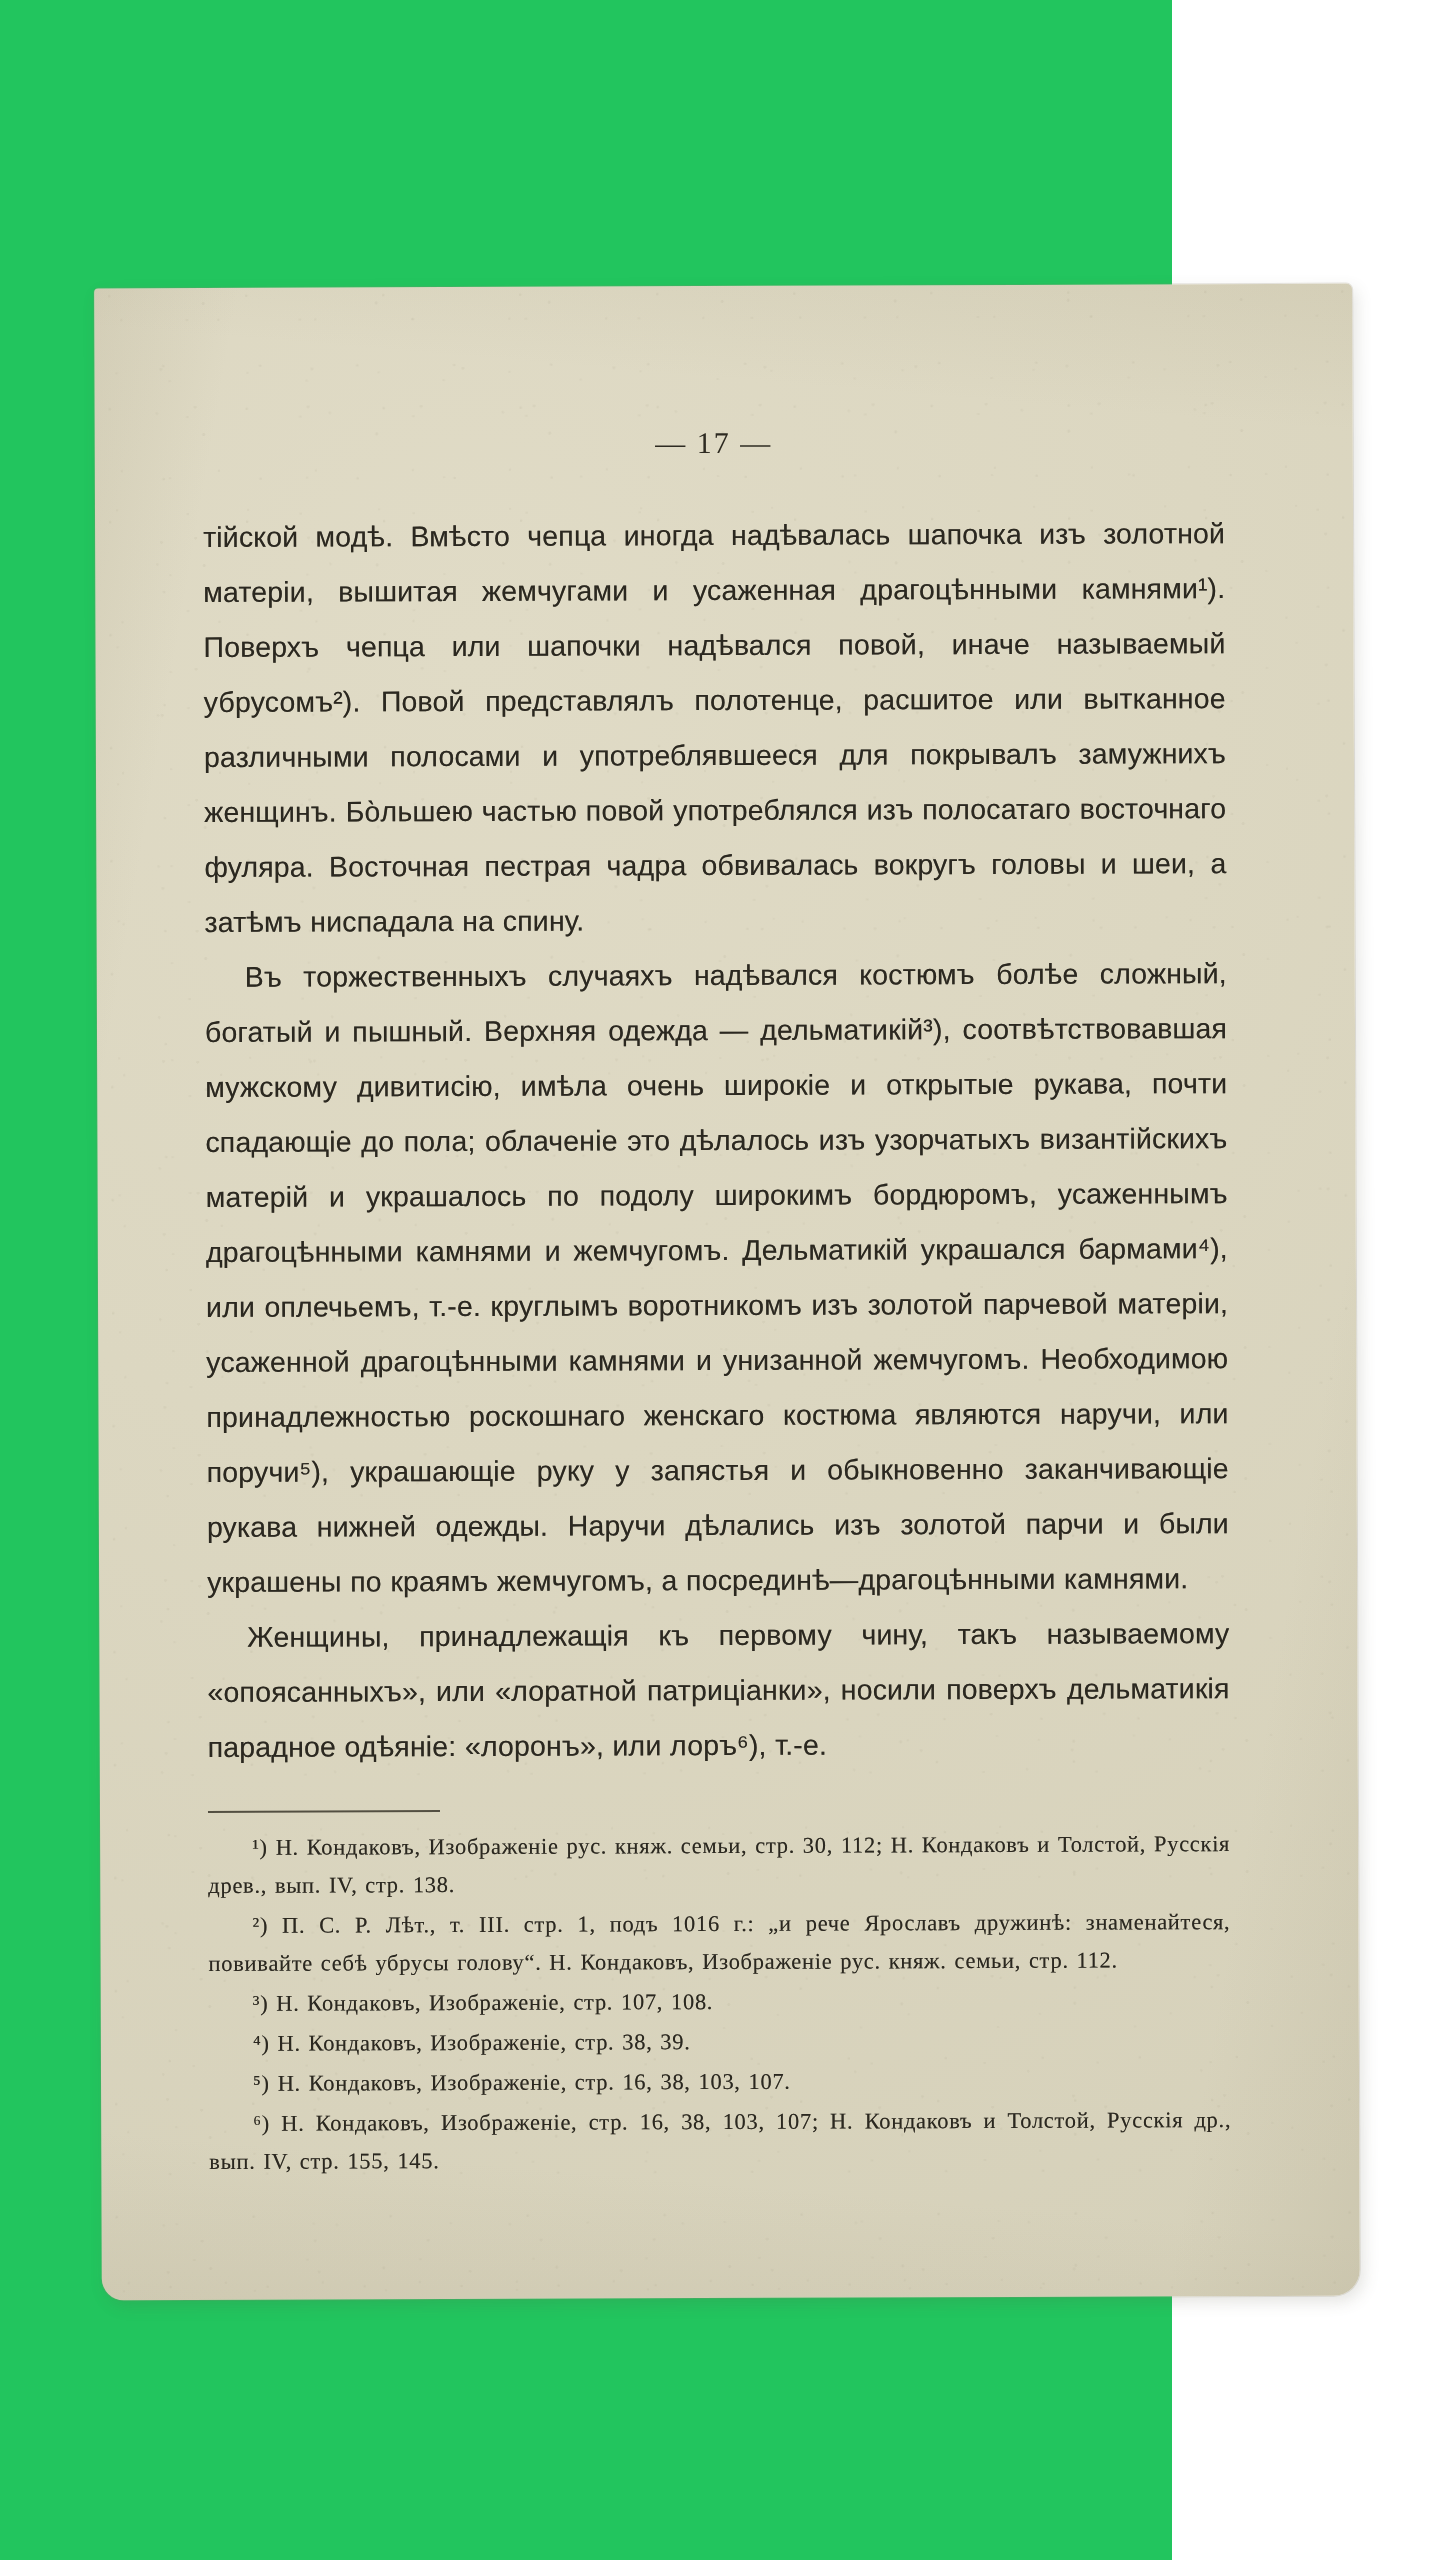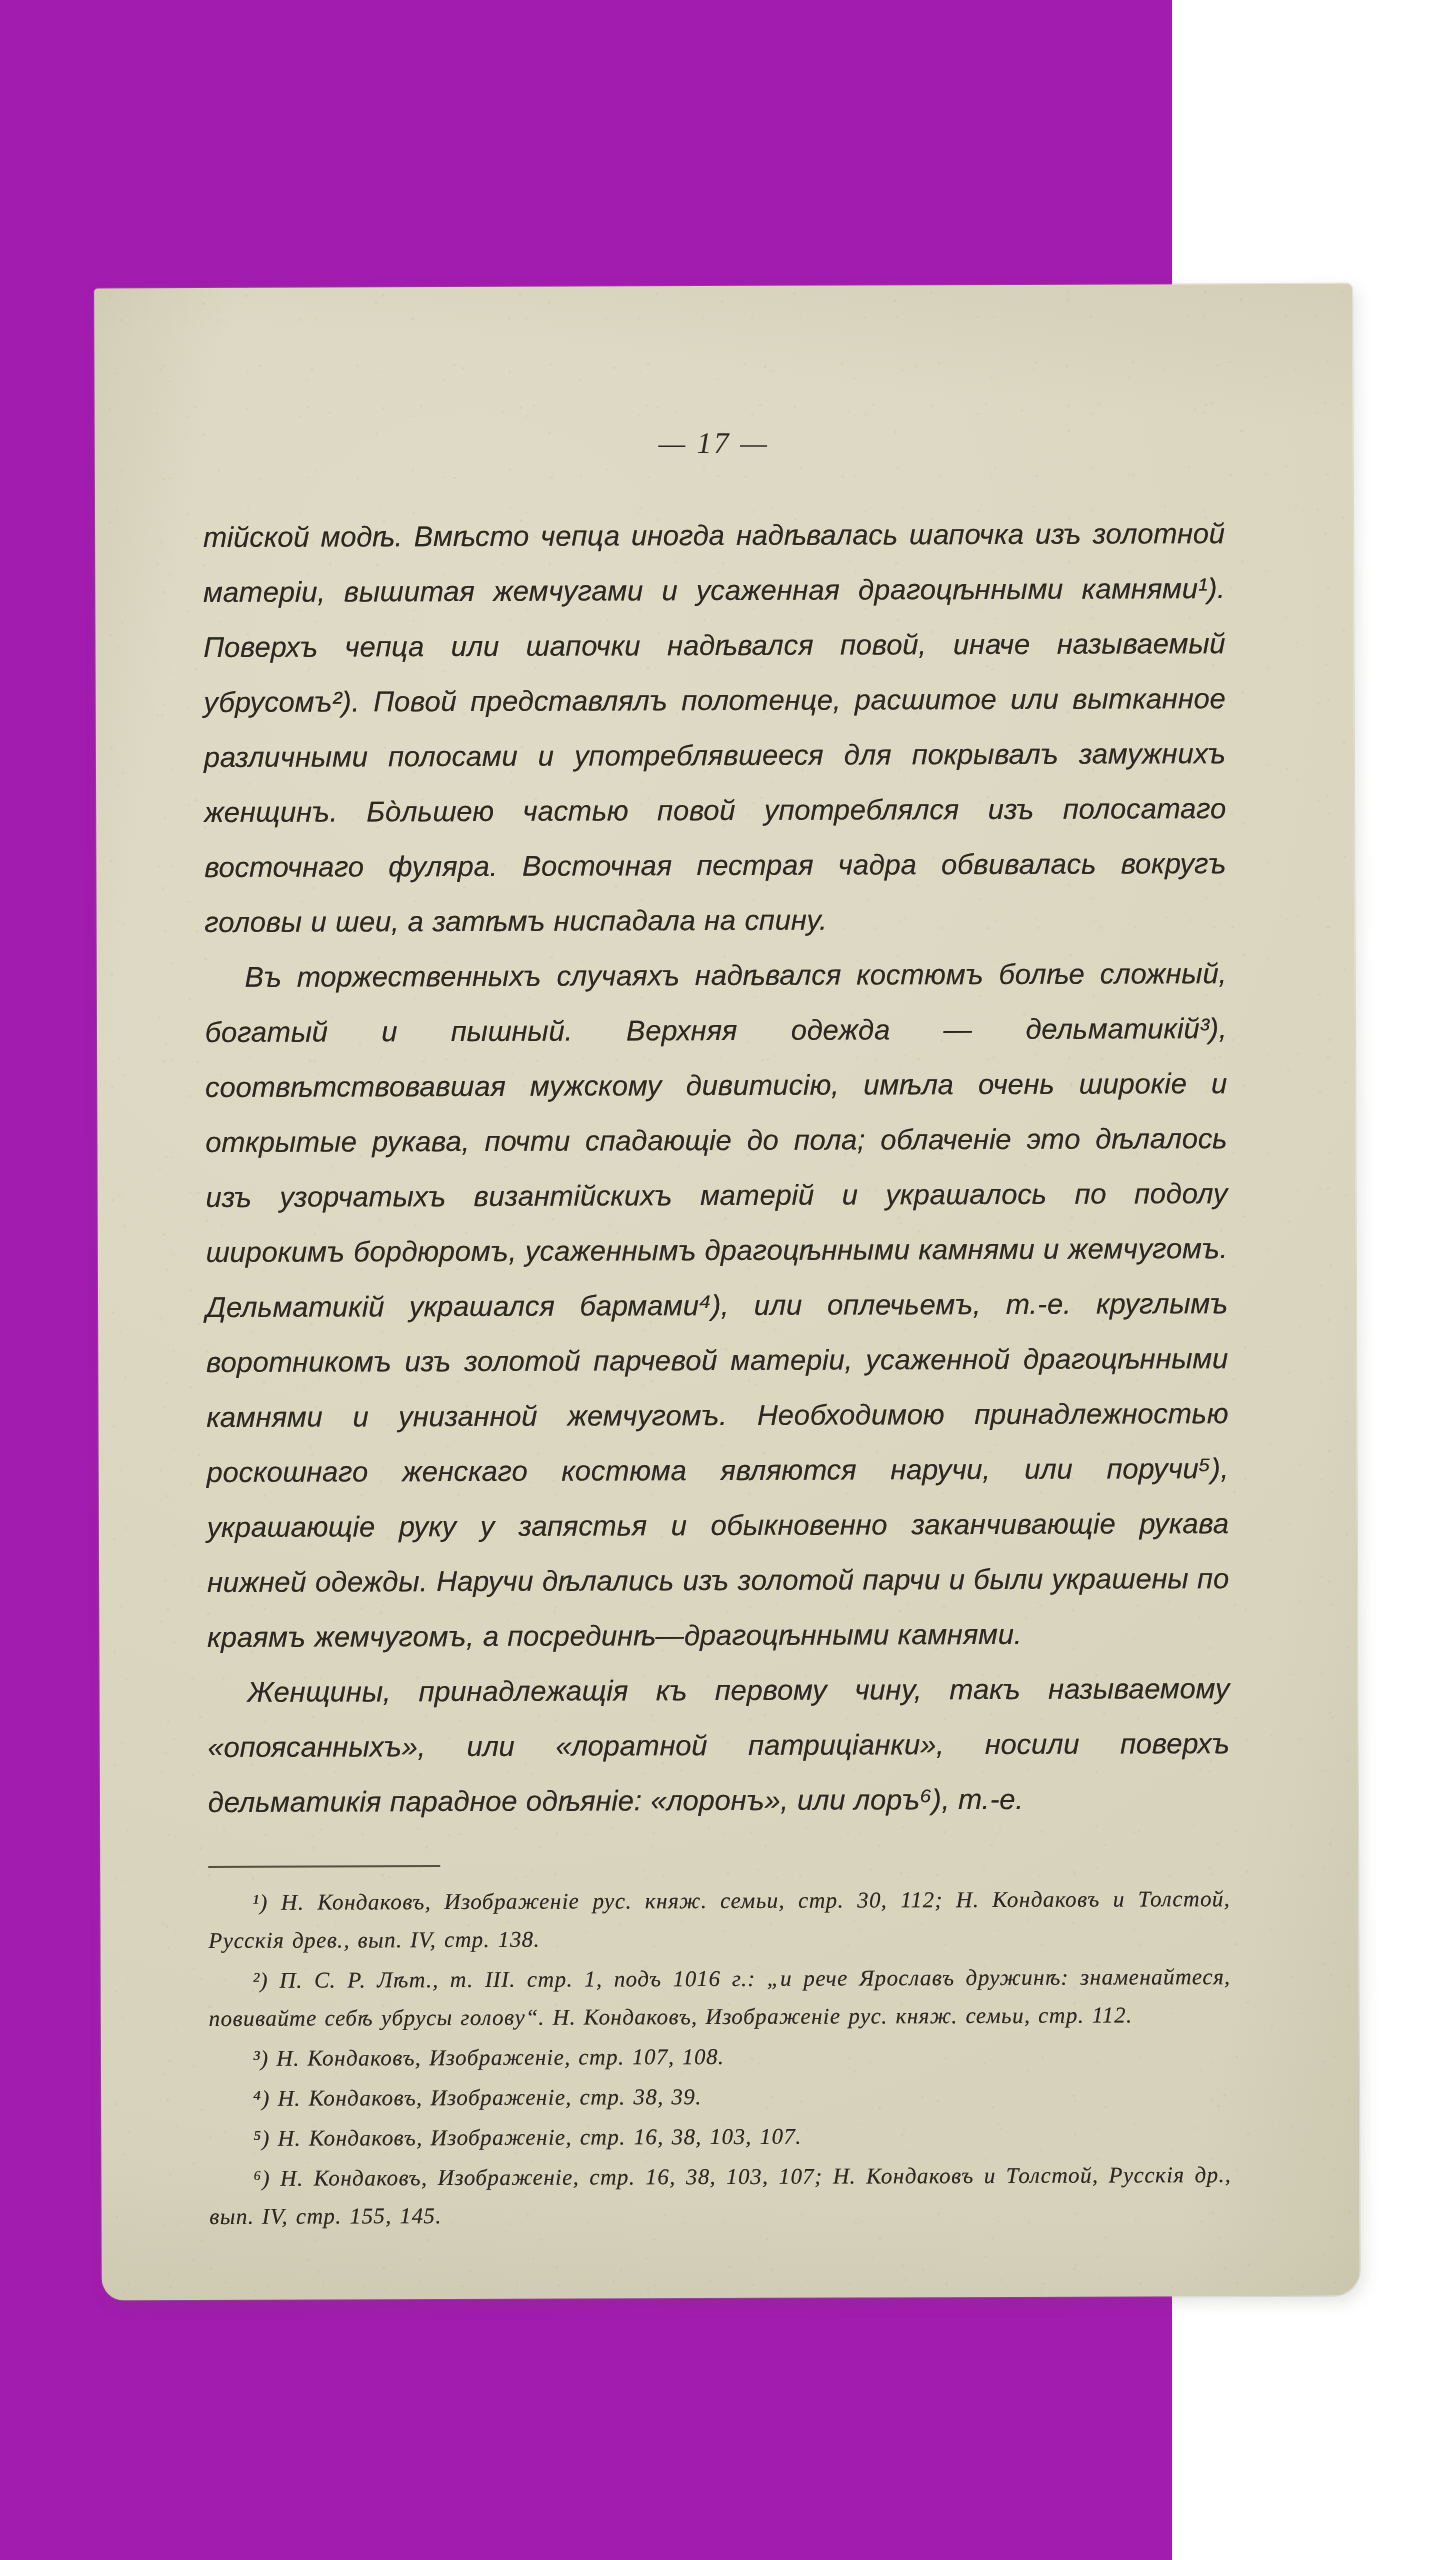--- a/index.html
+++ b/index.html
@@ -12,22 +12,21 @@
     height: 2560px;
     overflow: hidden;
     font-family: "Liberation Serif", "DejaVu Serif", serif;
   }
 
   
   .scan-canvas {
     position: relative;
     width: 1172px;
     height: 2560px;
-    background: #a21caf;
-    font-style: italic;
+    background: #22c55e;
   }
 
   
   .page-sheet {
     position: absolute;
     left: 98px;
     top: 286px;
     width: 1258px;
     height: 2012px;
     background:

